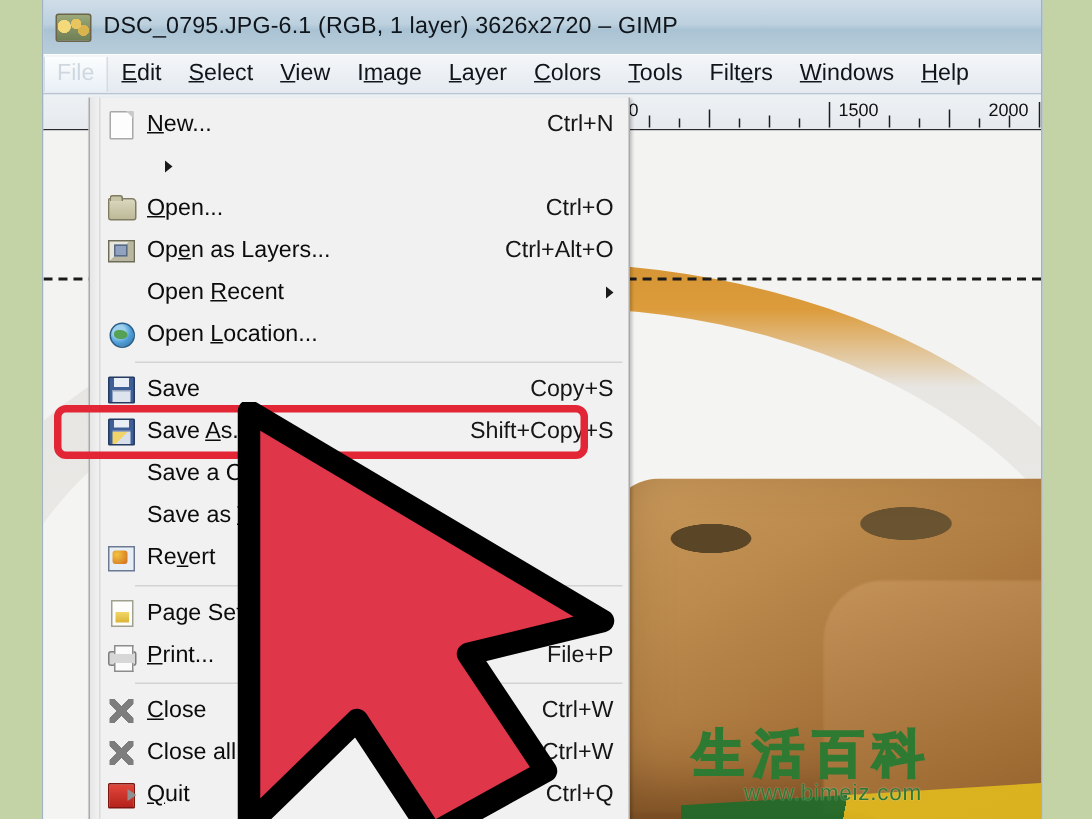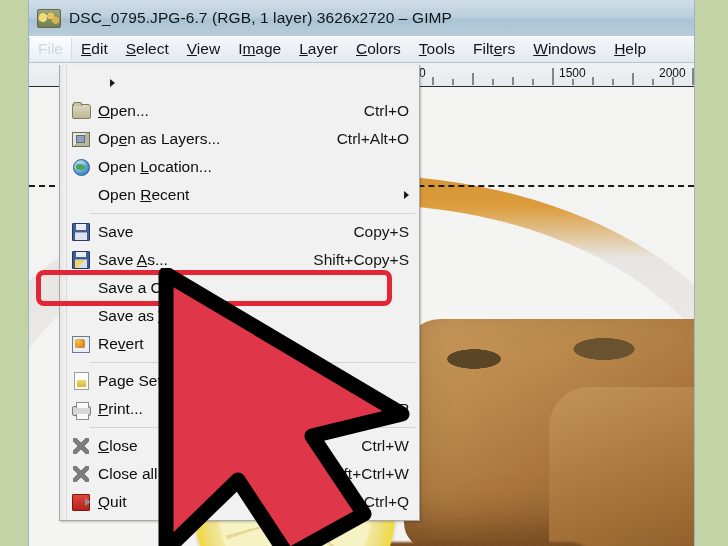--- a/index.html
+++ b/index.html
@@ -347,21 +347,21 @@
 <body>
 
 <div id="root">
 
   <div class="backdrop"></div>
 
   <div class="gimp-window">
 
     <div class="titlebar">
       <div class="title-icon"></div>
-      <div class="title-text">DSC_0795.JPG-6.7 (RGB, 1 layer) 3626x2720 – GIMP</div>
+      <div class="title-text">DSC_0795.JPG-6.1 (RGB, 1 layer) 3626x2720 – GIMP</div>
     </div>
 
     <div class="menubar">
       <div class="menubar-item active"><span>File</span></div>
       <div class="menubar-item"><span class="mnem">E</span>dit</div>
       <div class="menubar-item"><span class="mnem">S</span>elect</div>
       <div class="menubar-item"><span class="mnem">V</span>iew</div>
       <div class="menubar-item">I<span class="mnem">m</span>age</div>
       <div class="menubar-item"><span class="mnem">L</span>ayer</div>
       <div class="menubar-item"><span class="mnem">C</span>olors</div>
@@ -403,58 +403,70 @@
         <div class="plate-rim"></div>
         <div class="plate-inner"></div>
         <div class="parsley"></div>
         <div class="meat"></div>
         <div class="meat2"></div>
         <div class="sauce"></div>
         <div class="lemon"></div>
         <div class="sel-dash" style="top:98px;"></div>
       </div>
 
+      <div class="watermark">
+        <div class="wm-band"></div>
+        <div class="wm-cjk">生活百科</div>
+        <div class="wm-url">www.bimeiz.com</div>
+      </div>
     </div>
 
     <div class="menu-panel">
 
+      <div class="mi">
+        <span class="mi-ico">
+            <span class="ico ico-doc"></span>
+          </span>
+        <span class="mi-lbl"><span class="mnem">N</span>ew...</span>
+        <span class="mi-acc">Ctrl+N</span>
+      </div>
 
       <div class="mi">
         <span class="mi-ico"></span>
         <span class="mi-arrow"></span>
       </div>
 
       <div class="mi">
         <span class="mi-ico">
             <span class="ico ico-folder"></span>
           </span>
         <span class="mi-lbl"><span class="mnem">O</span>pen...</span>
         <span class="mi-acc">Ctrl+O</span>
       </div>
 
       <div class="mi">
         <span class="mi-ico">
             <span class="ico ico-layers"></span>
           </span>
         <span class="mi-lbl">Op<span class="mnem">e</span>n as Layers...</span>
         <span class="mi-acc">Ctrl+Alt+O</span>
-      </div>
-
-      <div class="mi">
-        <span class="mi-ico">
-            <span class="ico ico-globe"></span>
-          </span>
-        <span class="mi-lbl">Open <span class="mnem">L</span>ocation...</span>
-        <span class="mi-acc mi-hidden-acc">&nbsp;</span>
       </div>
 
       <div class="mi">
         <span class="mi-ico"></span>
         <span class="mi-lbl">Open <span class="mnem">R</span>ecent</span>
         <span class="mi-arrow"></span>
+      </div>
+
+      <div class="mi">
+        <span class="mi-ico">
+            <span class="ico ico-globe"></span>
+          </span>
+        <span class="mi-lbl">Open <span class="mnem">L</span>ocation...</span>
+        <span class="mi-acc mi-hidden-acc">&nbsp;</span>
       </div>
 
       <div class="mi-sep"></div>
 
       <div class="mi">
         <span class="mi-ico">
             <span class="ico ico-save"></span>
           </span>
         <span class="mi-lbl">Save</span>
         <span class="mi-acc">Copy+S</span>

